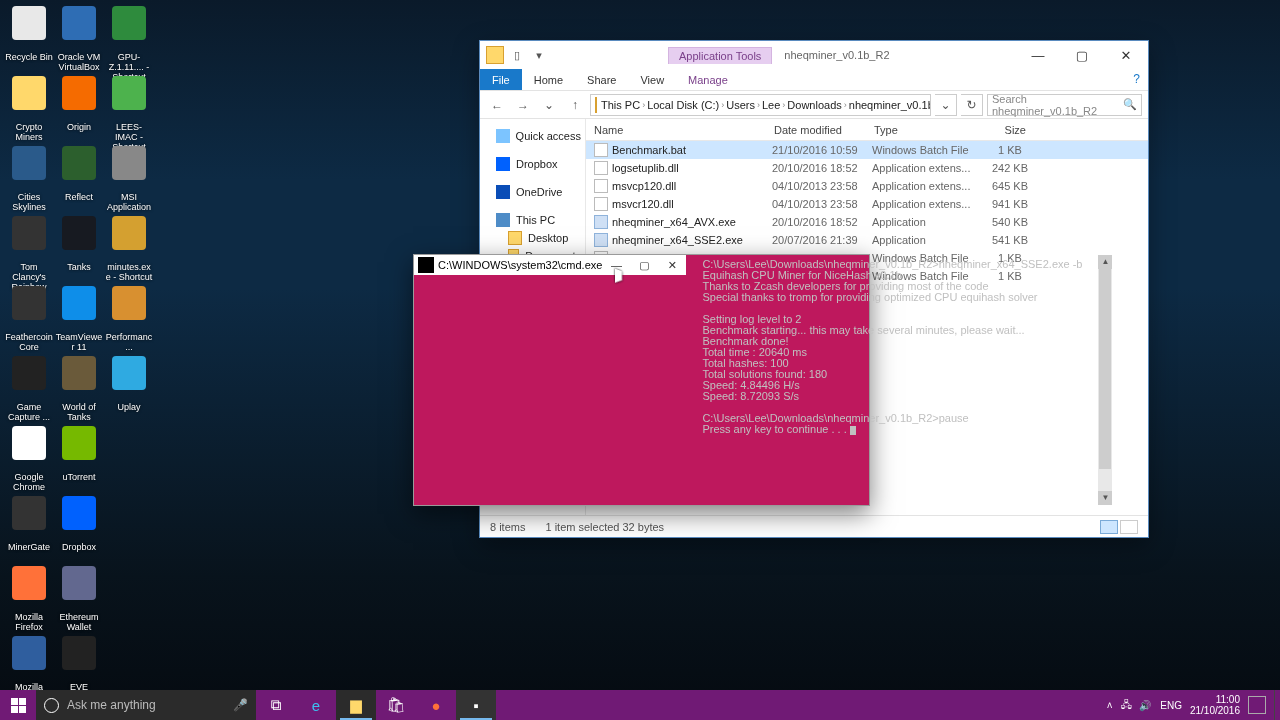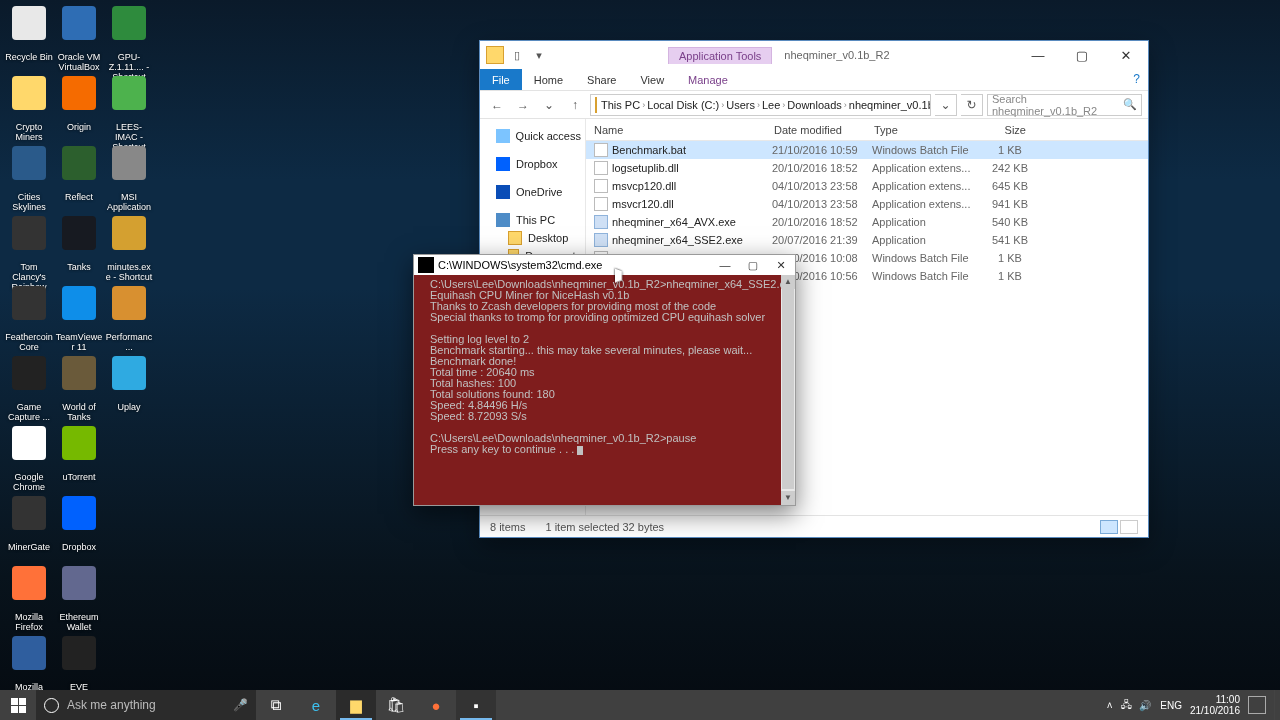--- a/index.html
+++ b/index.html
@@ -55,36 +55,36 @@
 .row .nm{width:160px;white-space:nowrap;overflow:hidden}
 .row .dt{width:100px;color:#666}
 .row .ty{width:110px;color:#666;white-space:nowrap;overflow:hidden}
 .row .sz{width:56px;text-align:center;color:#666}
 .ex-status{height:22px;border-top:1px solid #e3e3e3;display:flex;align-items:center;padding:0 10px;font-size:11px;color:#555;gap:20px}
 .ex-status .views{margin-left:auto;display:flex;gap:2px}
 .ex-status .views span{width:18px;height:14px;border:1px solid #ccc}
 .ex-status .views span.act{background:#cde6ff;border-color:#7aaad8}
 
 
-.cmd{position:absolute;left:413px;top:254px;width:383px;height:252px;background:#7f1d1d;border:1px solid #9a9a9a;box-shadow:0 8px 24px rgba(0,0,0,.5);display:flex;flex-direction:column}
+.cmd{position:absolute;left:413px;top:254px;width:457px;height:252px;background:#be185d;border:1px solid #9a9a9a;box-shadow:0 8px 24px rgba(0,0,0,.5);display:flex;flex-direction:row}
 .cmd-title{height:20px;background:#fff;display:flex;align-items:center;font-size:11px;color:#000}
 .cmd-title .cico{width:16px;height:16px;margin:0 4px;background:#000;display:inline-block}
 .cmd-title .ttxt{flex:1;white-space:nowrap;overflow:hidden}
 .cmd-title .wbtns{display:flex}
 .cmd-title .wbtns span{width:28px;height:20px;display:flex;align-items:center;justify-content:center;font-size:11px;color:#333}
 .cmd-body{flex:1;display:flex;min-height:0}
 .cmd-out{flex:1;padding:4px 16px;color:#c0c0c0;font-family:Consolas,"Courier New",monospace;font-size:11px;line-height:10px;white-space:pre;overflow:hidden}
 .cmd-sb{width:14px;background:#e8e8e8;display:flex;flex-direction:column}
 .cmd-sb .ar{height:14px;background:#cdcdcd;text-align:center;font-size:8px;color:#555;line-height:14px}
 .cmd-sb .track{flex:1;position:relative}
 .cmd-sb .thumb{position:absolute;left:1px;right:1px;top:0;height:200px;background:#cdcdcd}
 .cursor{display:inline-block;width:6px;height:9px;background:#c0c0c0;vertical-align:bottom}
 
 
-.taskbar{position:absolute;left:0;right:0;bottom:0;height:30px;background:#404040;display:flex;align-items:stretch;color:#fff}
+.taskbar{position:absolute;left:0;right:0;bottom:0;height:30px;background:#701a75;display:flex;align-items:stretch;color:#fff}
 .taskbar .start{width:36px;display:flex;align-items:center;justify-content:center}
 .taskbar .start .win{width:15px;height:15px;display:grid;grid-template-columns:1fr 1fr;grid-template-rows:1fr 1fr;gap:1px}
 .taskbar .start .win span{background:#fff}
 .taskbar .cortana{width:220px;background:#2b2b2b;display:flex;align-items:center;padding:0 8px;gap:8px;font-size:12px;color:#bbb}
 .taskbar .cortana .circ{width:15px;height:15px;border:1.5px solid #fff;border-radius:50%}
 .taskbar .cortana .mic{margin-left:auto;color:#888;font-size:12px}
 .taskbar .tbtn{width:40px;display:flex;align-items:center;justify-content:center;font-size:15px;color:#fff;position:relative}
 .taskbar .tbtn.active{background:#2b2b2b}
 .taskbar .tbtn.active::after{content:"";position:absolute;left:4px;right:4px;bottom:0;height:2px;background:#76b9ed}
 .taskbar .tray{margin-left:auto;display:flex;align-items:center;gap:8px;padding:0 8px;font-size:10px;color:#fff}

